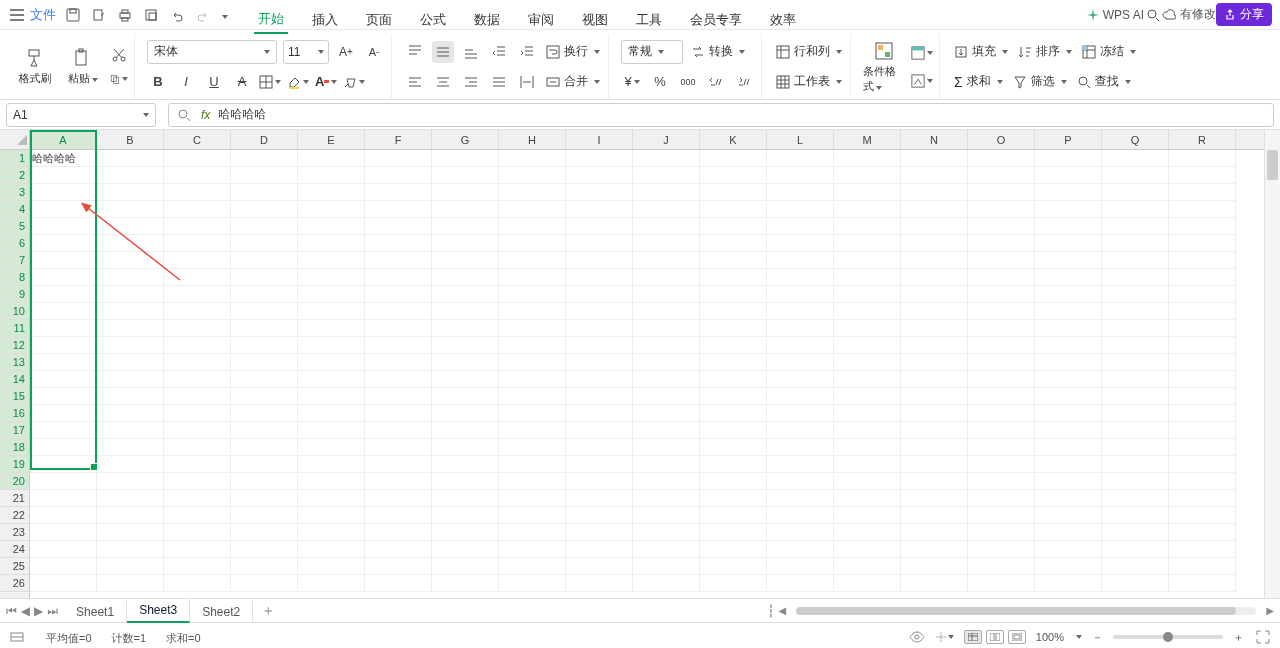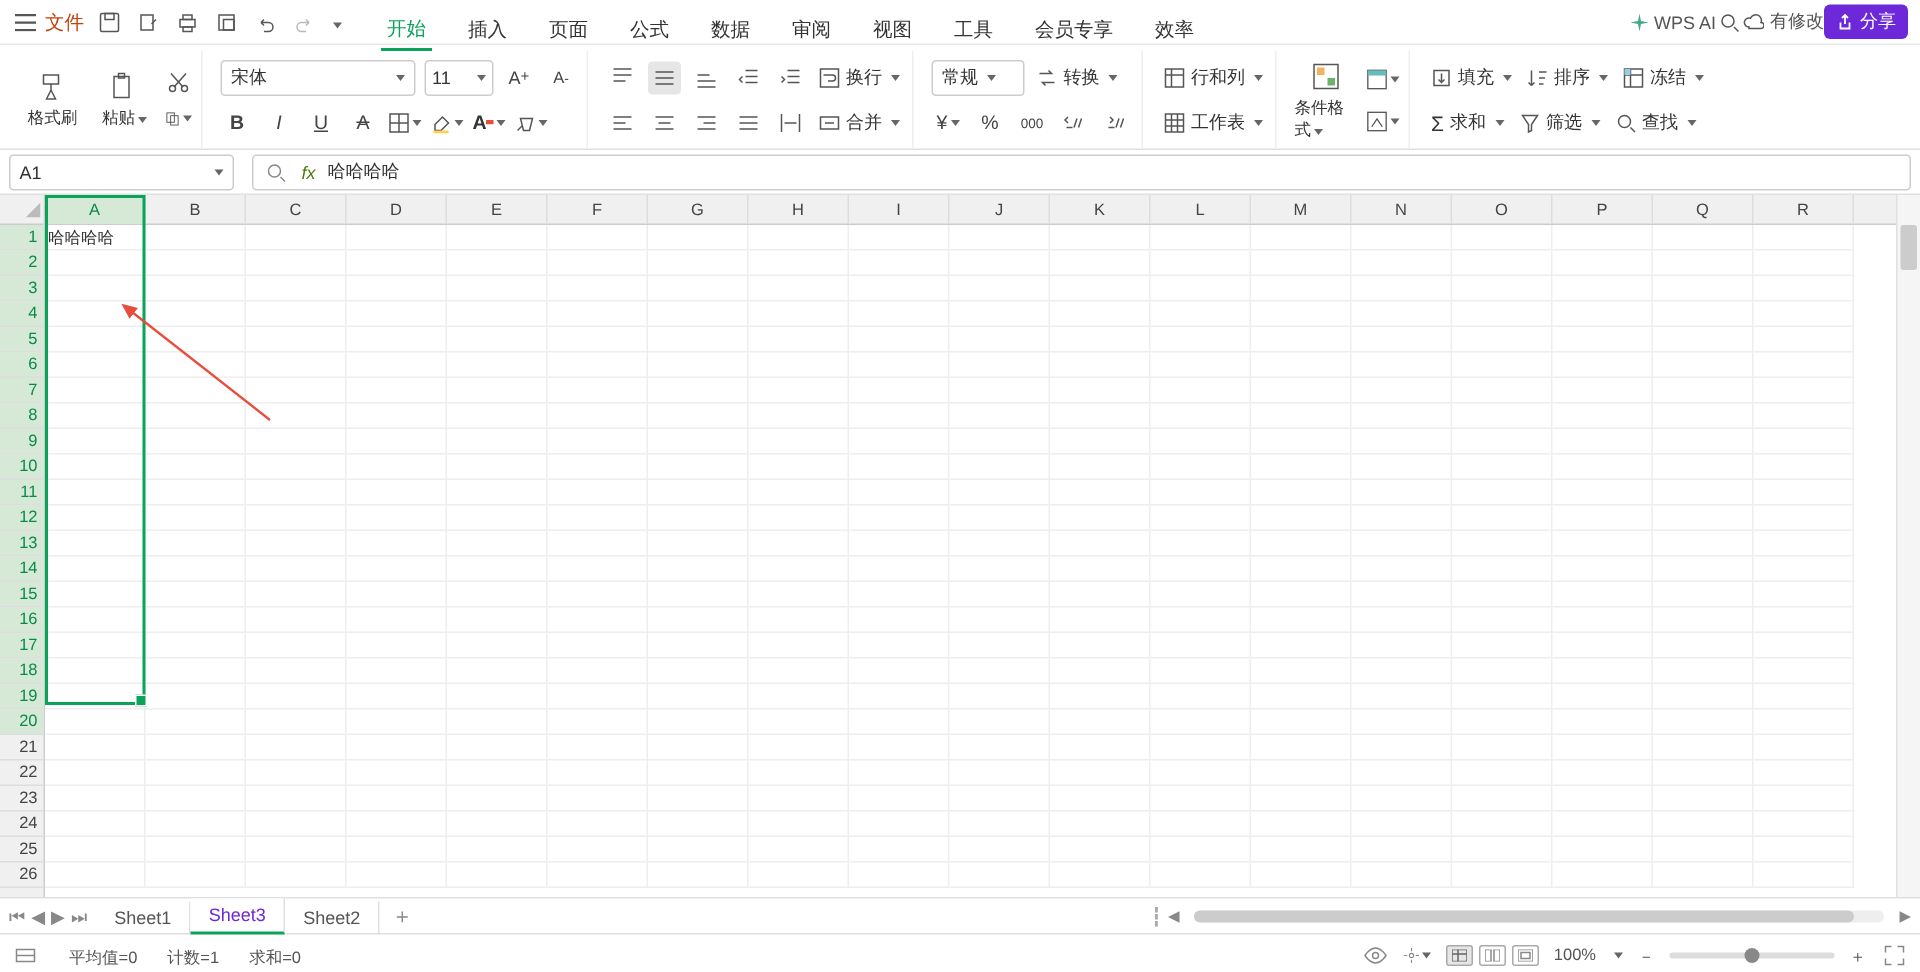--- a/index.html
+++ b/index.html
@@ -6,21 +6,21 @@
 body { width: 1280px; height: 648px; overflow: hidden; font-size: 12px; color: #333; background: #fff; user-select: none; }
 
 
 .menubar { height: 30px; display: flex; align-items: center; padding: 0 8px; border-bottom: 1px solid #e8e8e8; gap: 2px; }
 .menubar .left { display: flex; align-items: center; gap: 8px; }
 .menubar .menus { display: flex; align-items: center; gap: 20px; margin-left: 24px; }
 .menubar .menu { padding: 14px 4px 4px; color: #333; cursor: default; font-size: 13px; }
 .menubar .menu.active { color: #0aa35a; border-bottom: 2px solid #0aa35a; }
 .menubar .right { margin-left: auto; display: flex; align-items: center; gap: 0; }
 .icon-btn { width: 18px; height: 18px; display: inline-flex; align-items: center; justify-content: center; color: #555; }
-.file-btn { display: flex; align-items: center; gap: 4px; font-size: 13px; color: #c2410c; }
+.file-btn { display: flex; align-items: center; gap: 4px; font-size: 13px; color: #3b82f6; }
 .wps-ai { display: flex; align-items: center; gap: 4px; font-size: 12px; color: #555; }
 .mod-pill { display: flex; align-items: center; gap: 4px; font-size: 12px; color: #555; }
 .share-btn { background: #6d28d9; color: #fff; border-radius: 4px; padding: 3px 8px; display: flex; align-items: center; gap: 4px; font-size: 12px; }
 
 
 .ribbon { height: 70px; display: flex; align-items: stretch; padding: 4px 8px 0; border-bottom: 1px solid #e0e0e0; gap: 6px; }
 .rgroup { display: flex; flex-direction: column; justify-content: center; padding: 0 6px; border-right: 1px solid #eee; gap: 4px; }
 .rgroup:last-child { border-right: none; }
 .rgroup .row { display: flex; align-items: center; gap: 6px; height: 26px; }
 .big-btn { display: flex; flex-direction: column; align-items: center; justify-content: center; gap: 2px; width: 42px; font-size: 11px; color: #333; }
@@ -58,21 +58,21 @@
 .annotation .txt { color: #e74c3c; font-size: 15px; white-space: nowrap; }
 .arrow-svg { position: absolute; }
 .vscroll { width: 16px; background: #f5f5f5; border-left: 1px solid #e0e0e0; position: relative; }
 .vscroll .thumb { position: absolute; left: 2px; right: 2px; top: 20px; height: 30px; background: #ccc; border-radius: 2px; }
 
 
 .tabsbar { height: 24px; display: flex; align-items: center; border-top: 1px solid #e0e0e0; font-size: 12px; }
 .tabsbar .nav { display: flex; gap: 4px; padding: 0 6px; color: #888; }
 .tabsbar .tabs { display: flex; align-items: flex-end; }
 .sheet-tab { padding: 4px 12px; border-right: 1px solid #e0e0e0; color: #555; }
-.sheet-tab.active { color: #6d28d9; border-bottom: 2px solid #0aa35a; background: #fff; }
+.sheet-tab.active { color: #0f172a; border-bottom: 2px solid #0aa35a; background: #fff; }
 .add-tab { padding: 0 8px; color: #888; font-size: 14px; }
 .hscroll { flex: 1; display: flex; align-items: center; justify-content: flex-end; padding-right: 6px; gap: 4px; }
 .hscroll .track { flex: 1; max-width: 460px; height: 8px; background: #eee; border-radius: 4px; position: relative; margin: 0 6px; }
 .hscroll .track .thumb { position: absolute; left: 0; top: 0; bottom: 0; width: 440px; background: #ccc; border-radius: 4px; }
 .hscroll .arr { color: #888; font-size: 10px; }
 
 
 .status { height: 24px; display: flex; align-items: flex-end; border-top: 1px solid #e0e0e0; padding: 0 8px; font-size: 11px; color: #555; gap: 20px; }
 .status .right { margin-left: auto; display: flex; align-items: center; gap: 10px; }
 .zoom-slider { width: 110px; height: 4px; background: #ddd; border-radius: 2px; position: relative; }

